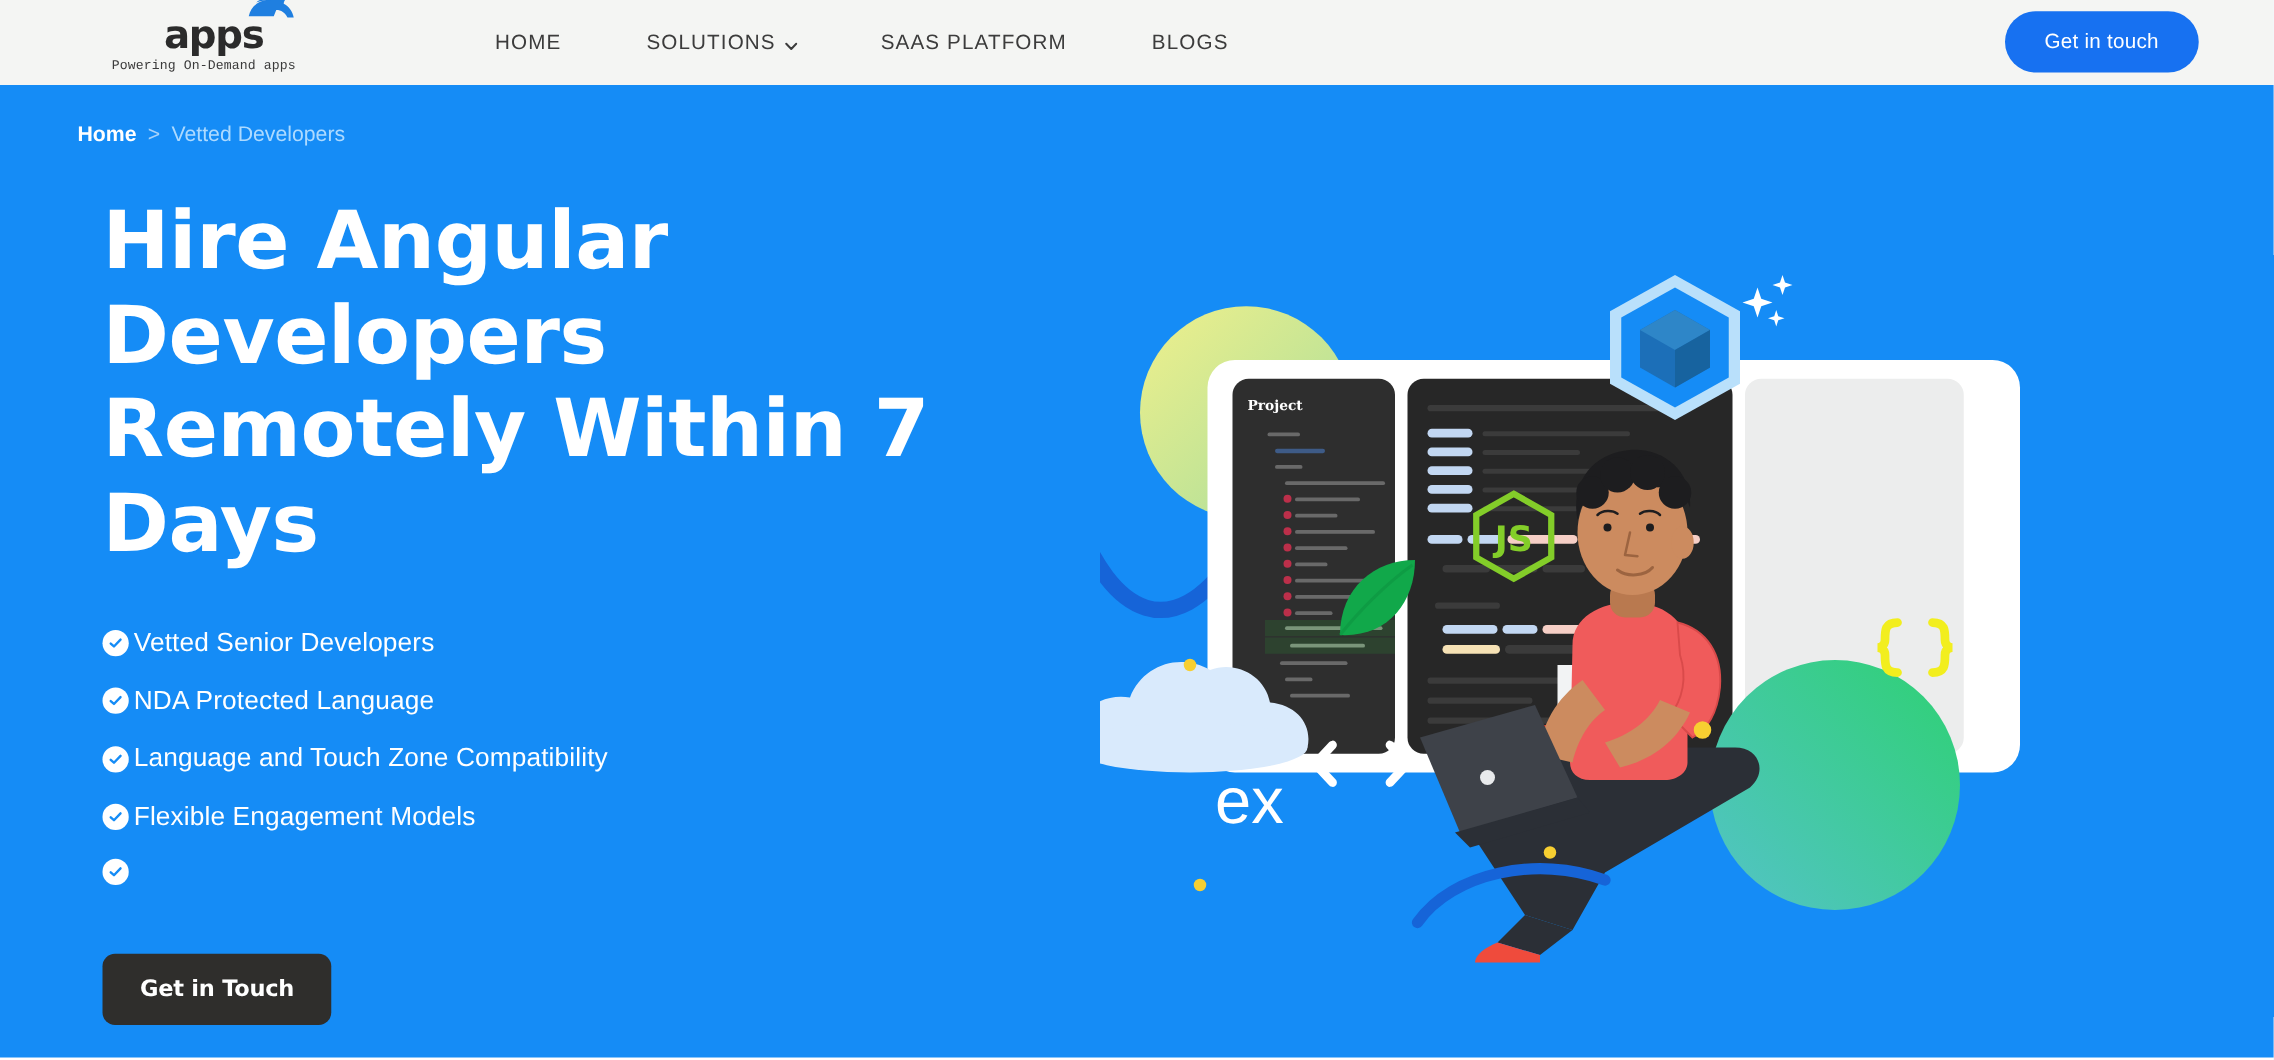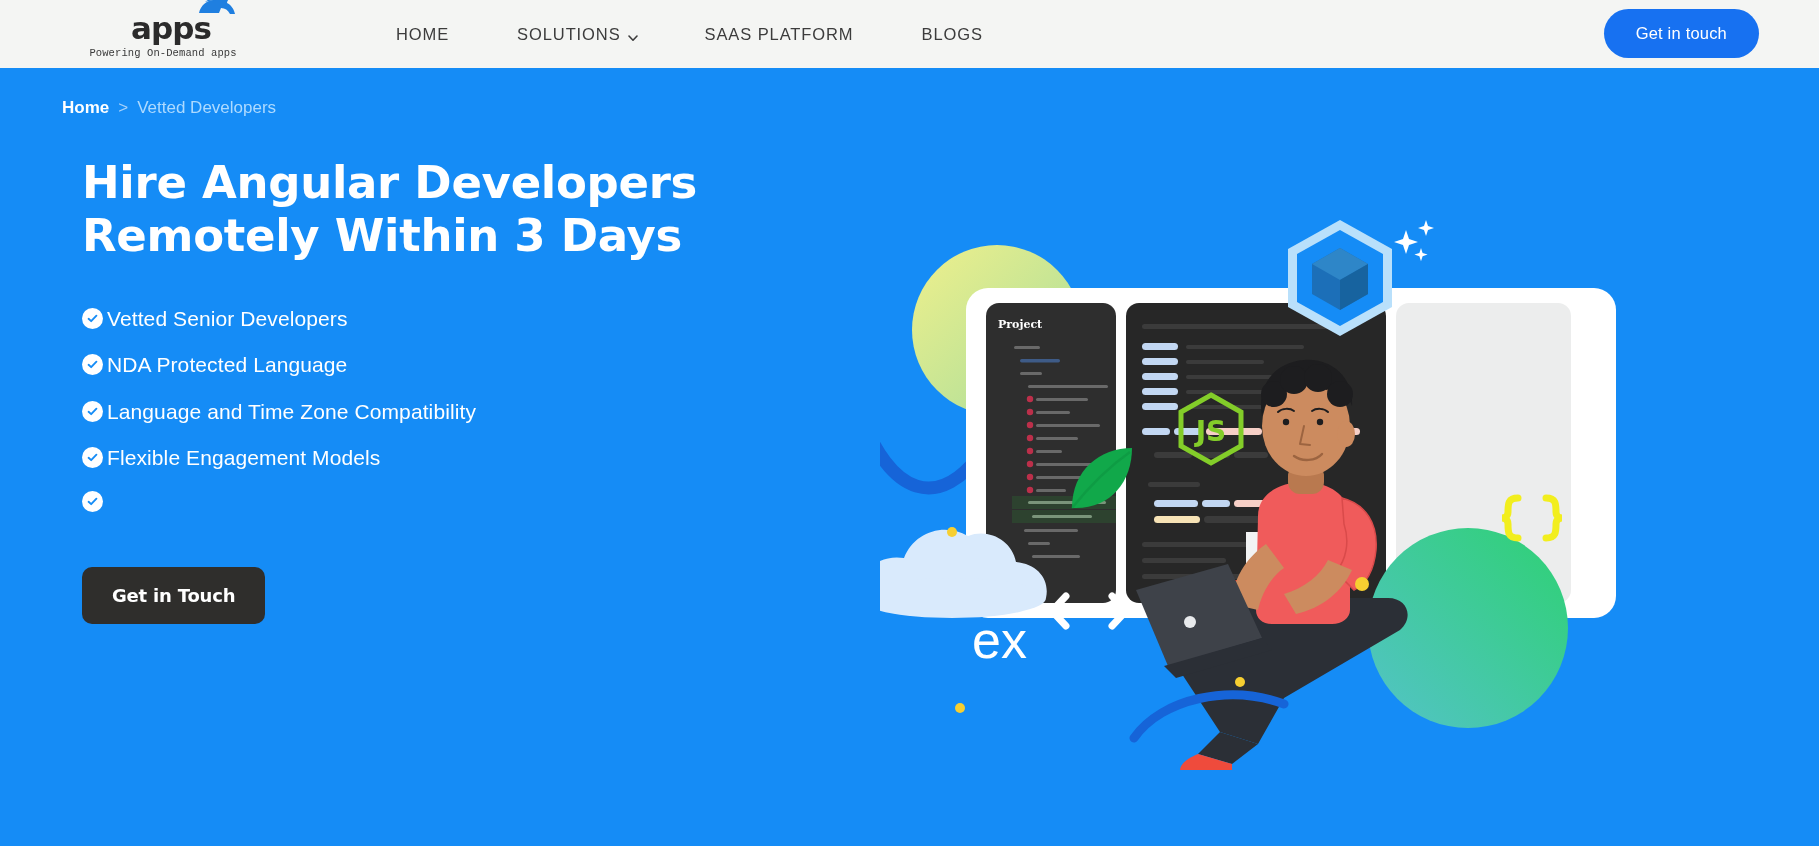--- a/index.html
+++ b/index.html
@@ -142,21 +142,21 @@
 
   .hero-copy {
     position: absolute;
     left: 82px;
     top: 88px;
     z-index: 10;
     width: 700px;
   }
   .hero-title {
     color: #ffffff;
-    font-size: 45px;
+    font-size: 64px;
     font-weight: 700;
     line-height: 1.18;
     letter-spacing: -0.3px;
     font-family: "DejaVu Sans", sans-serif;
   }
   .bullets {
     list-style: none;
     margin-top: 44px;
   }
   .bullet {
@@ -258,21 +258,21 @@
 
     <div class="breadcrumb">
       <span class="home">Home</span>
       <span class="sep">&gt;</span>
       <span class="current">Vetted Developers</span>
     </div>
 
     <div class="hero-copy">
       <h1 class="hero-title">
         <span>Hire Angular Developers</span><br>
-        <span>Remotely Within 3 Days</span>
+        <span>Remotely Within 7 Days</span>
       </h1>
 
       <ul class="bullets">
         <li class="bullet">
           <span class="check">
             <svg viewBox="0 0 14 14" width="11" height="11">
                 <path d="M2 7.4 L5.3 10.4 L12 3.4" fill="none" stroke="#158cf6" stroke-width="2.4" stroke-linecap="round" stroke-linejoin="round"></path>
               </svg>
           </span>
           <span class="bullet-text">Vetted Senior Developers</span>
@@ -284,21 +284,21 @@
               </svg>
           </span>
           <span class="bullet-text">NDA Protected Language</span>
         </li>
         <li class="bullet">
           <span class="check">
             <svg viewBox="0 0 14 14" width="11" height="11">
                 <path d="M2 7.4 L5.3 10.4 L12 3.4" fill="none" stroke="#158cf6" stroke-width="2.4" stroke-linecap="round" stroke-linejoin="round"></path>
               </svg>
           </span>
-          <span class="bullet-text">Language and Time Zone Compatibility</span>
+          <span class="bullet-text">Language and Touch Zone Compatibility</span>
         </li>
         <li class="bullet">
           <span class="check">
             <svg viewBox="0 0 14 14" width="11" height="11">
                 <path d="M2 7.4 L5.3 10.4 L12 3.4" fill="none" stroke="#158cf6" stroke-width="2.4" stroke-linecap="round" stroke-linejoin="round"></path>
               </svg>
           </span>
           <span class="bullet-text">Flexible Engagement Models</span>
         </li>
         <li class="bullet">

